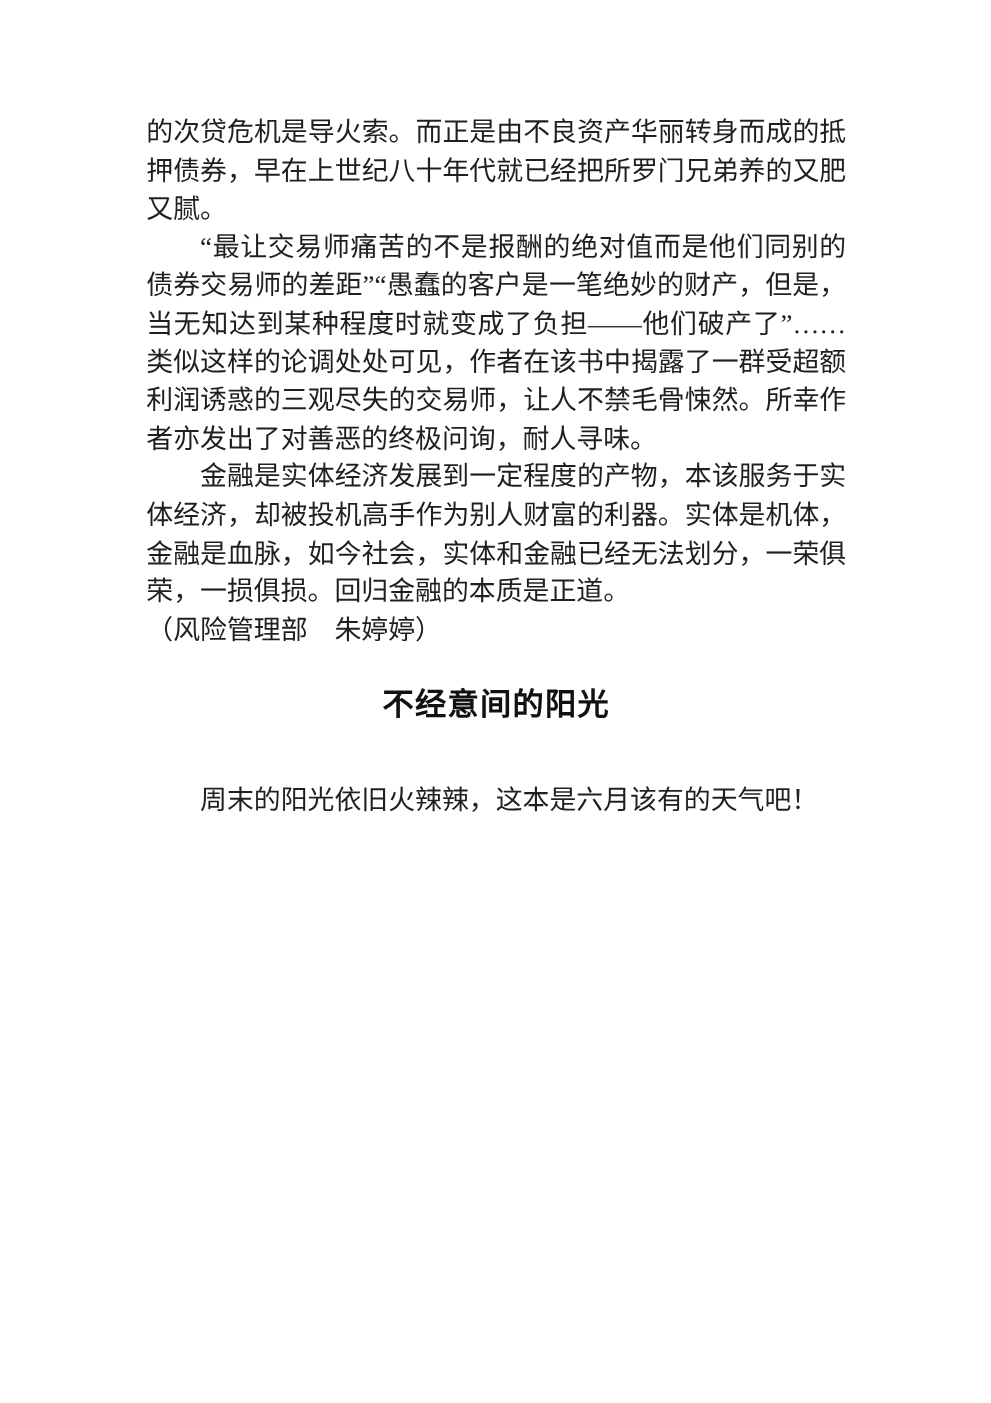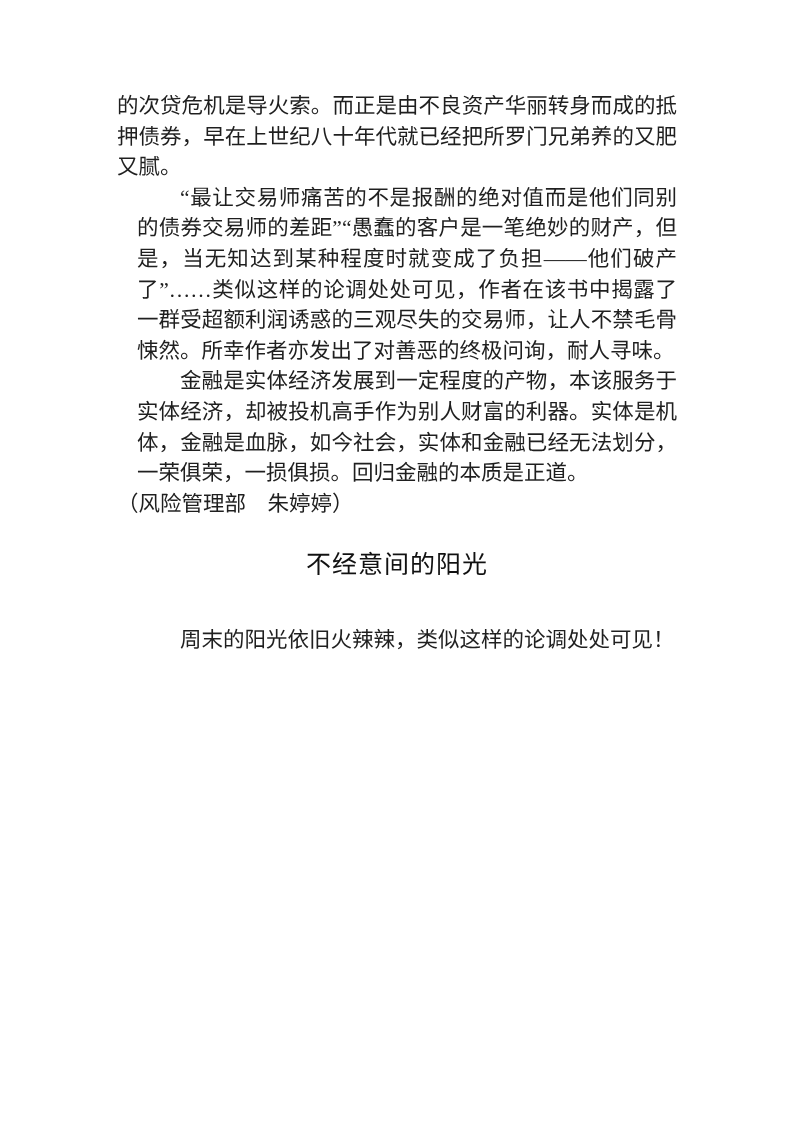--- a/index.html
+++ b/index.html
@@ -25,31 +25,30 @@
   .para {
     margin: 0;
     font-size: 21.5px;
     line-height: 30.6px;
     text-align: justify;
     text-justify: inter-ideograph;
     word-break: break-all;
   }
   .indent {
     text-indent: 2em;
-    margin-left: 20px;
   }
   .attribution {
     text-align: left;
     text-indent: 0;
   }
   .title {
     margin: 27px 0 41px 0;
     font-size: 25px;
     line-height: 38px;
-    font-weight: normal;
+    font-weight: bold;
     text-align: center;
     letter-spacing: 1px;
     color: #111111;
   }
   .page-number {
     position: absolute;
     left: 0;
     right: 0;
     top: 1036px;
     text-align: center;
@@ -61,16 +60,16 @@
 </head>
 <body>
 
 <div class="page">
   <div class="content">
     <p class="para">的次贷危机是导火索。而正是由不良资产华丽转身而成的抵押债券，早在上世纪八十年代就已经把所罗门兄弟养的又肥又腻。</p>
     <p class="para indent">“最让交易师痛苦的不是报酬的绝对值而是他们同别的债券交易师的差距”“愚蠢的客户是一笔绝妙的财产，但是，当无知达到某种程度时就变成了负担——他们破产了”……类似这样的论调处处可见，作者在该书中揭露了一群受超额利润诱惑的三观尽失的交易师，让人不禁毛骨悚然。所幸作者亦发出了对善恶的终极问询，耐人寻味。</p>
     <p class="para indent">金融是实体经济发展到一定程度的产物，本该服务于实体经济，却被投机高手作为别人财富的利器。实体是机体，金融是血脉，如今社会，实体和金融已经无法划分，一荣俱荣，一损俱损。回归金融的本质是正道。</p>
     <p class="para attribution">（风险管理部　朱婷婷）</p>
     <h1 class="title">不经意间的阳光</h1>
-    <p class="para indent">周末的阳光依旧火辣辣，类似这样的论调处处可见！</p>
+    <p class="para indent">周末的阳光依旧火辣辣，这本是六月该有的天气吧！</p>
   </div>
   <div class="page-number">13</div>
 </div>
 
 </body></html>

